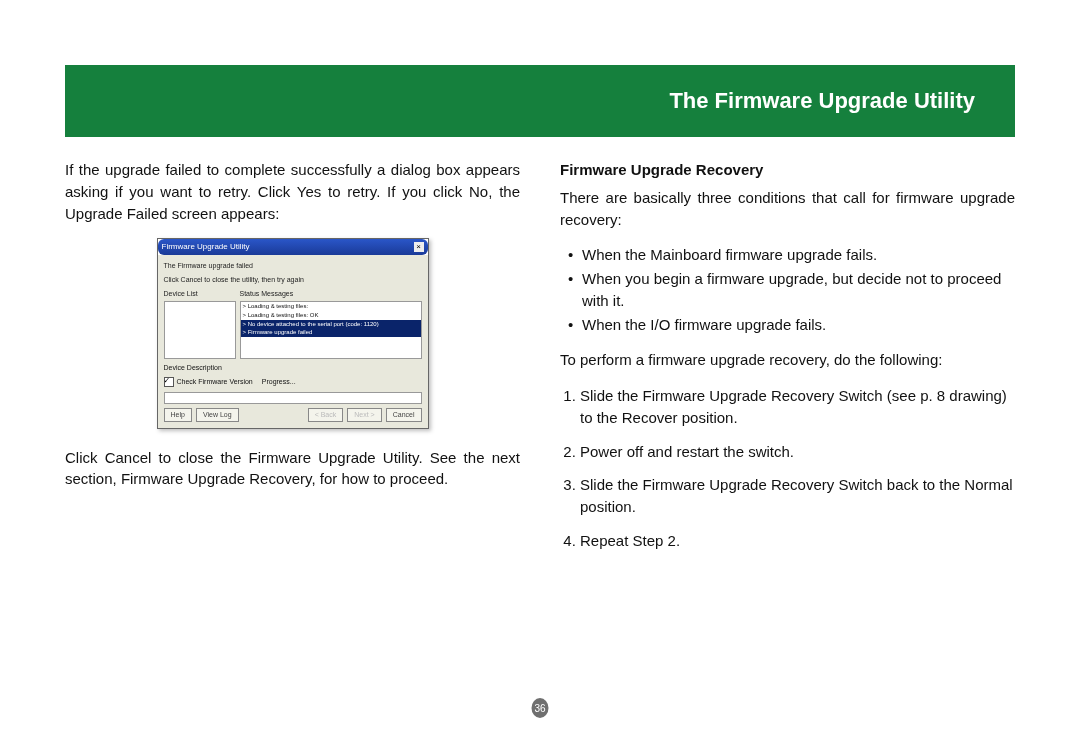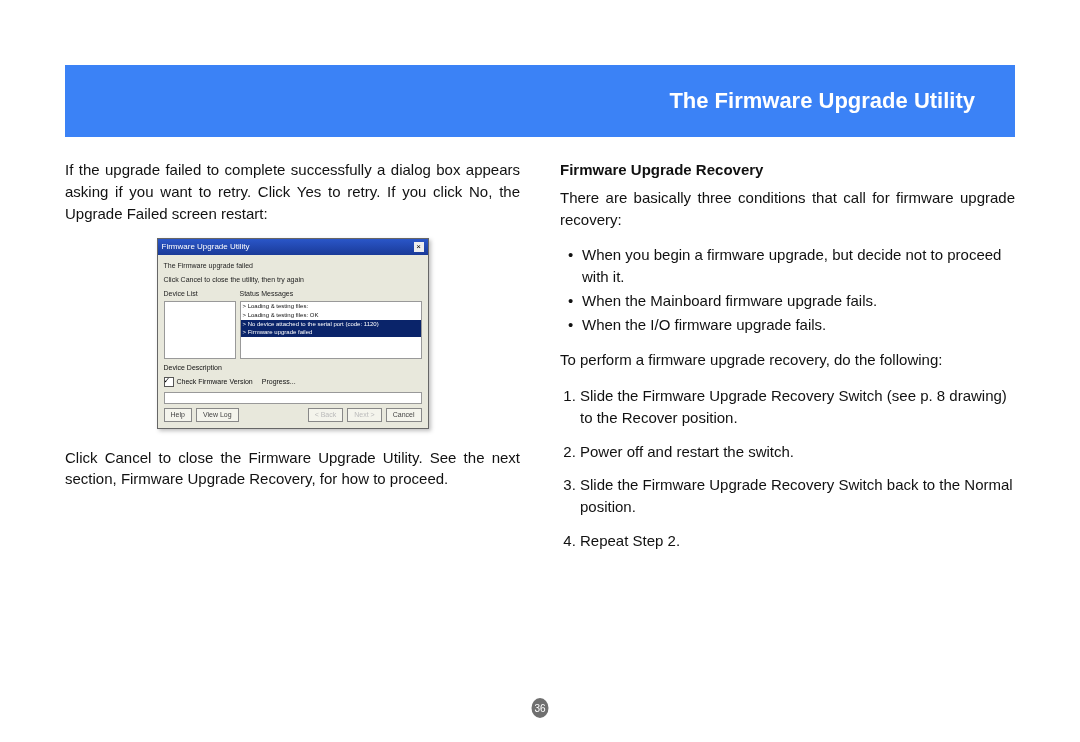--- a/index.html
+++ b/index.html
@@ -12,21 +12,21 @@
     overflow: hidden;
   }
   .page {
     position: relative;
     width: 1080px;
     height: 742px;
     box-sizing: border-box;
     padding: 65px 65px 40px 65px;
   }
   .title-band {
-    background: #3b82f6;
+    background: #15803d;
     height: 72px;
     display: flex;
     align-items: center;
     justify-content: flex-end;
     padding-right: 40px;
     margin-bottom: 22px;
   }
   .title-band h1 {
     color: #ffffff;
     font-weight: bold;
@@ -67,20 +67,21 @@
     font-size: 8px;
   }
   .shot-titlebar {
     background: linear-gradient(#2a56c8, #1a3a98);
     color: #fff;
     padding: 2px 4px;
     display: flex;
     justify-content: space-between;
     align-items: center;
     font-size: 8px;
+    border-radius: 6px;
   }
   .shot-close { width:10px; height:10px; background:#eee; color:#000; text-align:center; line-height:10px; font-size:8px;}
   .shot-body {
     background: #e8e8dc;
     padding: 6px;
   }
   .shot-note { font-size:7px; margin-bottom:4px; color:#222;}
   .shot-row { display:flex; gap:4px; margin-bottom:4px;}
   .shot-label { font-size:7px; color:#222; margin-bottom:2px;}
   .shot-box {
@@ -122,21 +123,21 @@
 <div class="page">
 
   <div class="title-band">
     <h1>The Firmware Upgrade Utility</h1>
   </div>
 
   <div class="columns">
 
     <div class="col">
       <p>
-        <span>If the upgrade failed to complete successfully a dialog box appears asking if you want to retry. Click </span><span class="bold">Yes</span><span> to retry. If you click </span><span class="bold">No</span><span>, the </span><span class="ital">Upgrade Failed</span><span> screen restart:</span>
+        <span>If the upgrade failed to complete successfully a dialog box appears asking if you want to retry. Click </span><span class="bold">Yes</span><span> to retry. If you click </span><span class="bold">No</span><span>, the </span><span class="ital">Upgrade Failed</span><span> screen appears:</span>
       </p>
 
       <div class="shot">
         <div class="shot-titlebar">
           <span>Firmware Upgrade Utility</span>
           <span class="shot-close">×</span>
         </div>
         <div class="shot-body">
           <div class="shot-note">The Firmware upgrade failed</div>
           <div class="shot-note">Click Cancel to close the utility, then try again</div>
@@ -178,22 +179,22 @@
 
       <p>
         <span>Click </span><span class="bold">Cancel</span><span> to close the Firmware Upgrade Utility. See the next section, </span><span class="ital">Firmware Upgrade Recovery</span><span>, for how to proceed.</span>
       </p>
     </div>
 
     <div class="col">
       <h3>Firmware Upgrade Recovery</h3>
       <p>There are basically three conditions that call for firmware upgrade recovery:</p>
       <ul class="bul">
+        <li>When the Mainboard firmware upgrade fails.</li>
         <li>When you begin a firmware upgrade, but decide not to proceed with it.</li>
-        <li>When the Mainboard firmware upgrade fails.</li>
         <li>When the I/O firmware upgrade fails.</li>
       </ul>
       <p>To perform a firmware upgrade recovery, do the following:</p>
       <ol class="steps">
         <li>
           <span>Slide the </span><span class="ital">Firmware Upgrade Recovery Switch</span><span> (see p. 8 drawing) to the </span><span class="bold">Recover</span><span> position.</span>
         </li>
         <li>Power off and restart the switch.</li>
         <li>
           <span>Slide the </span><span class="ital">Firmware Upgrade Recovery Switch</span><span> back to the </span><span class="bold">Normal</span><span> position.</span>

